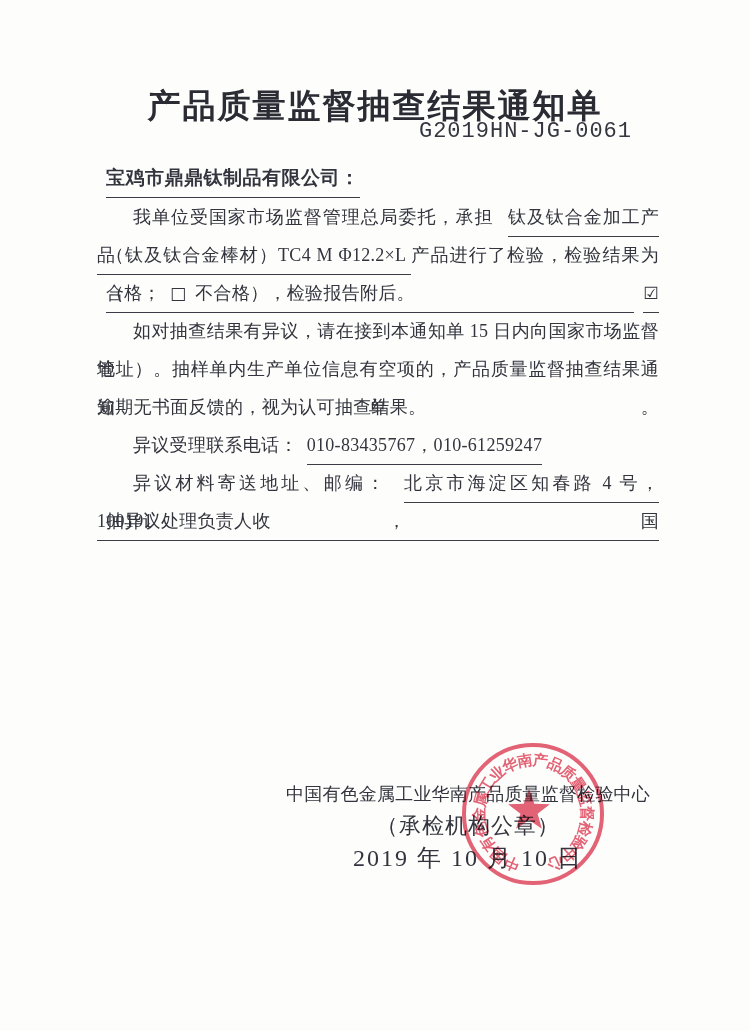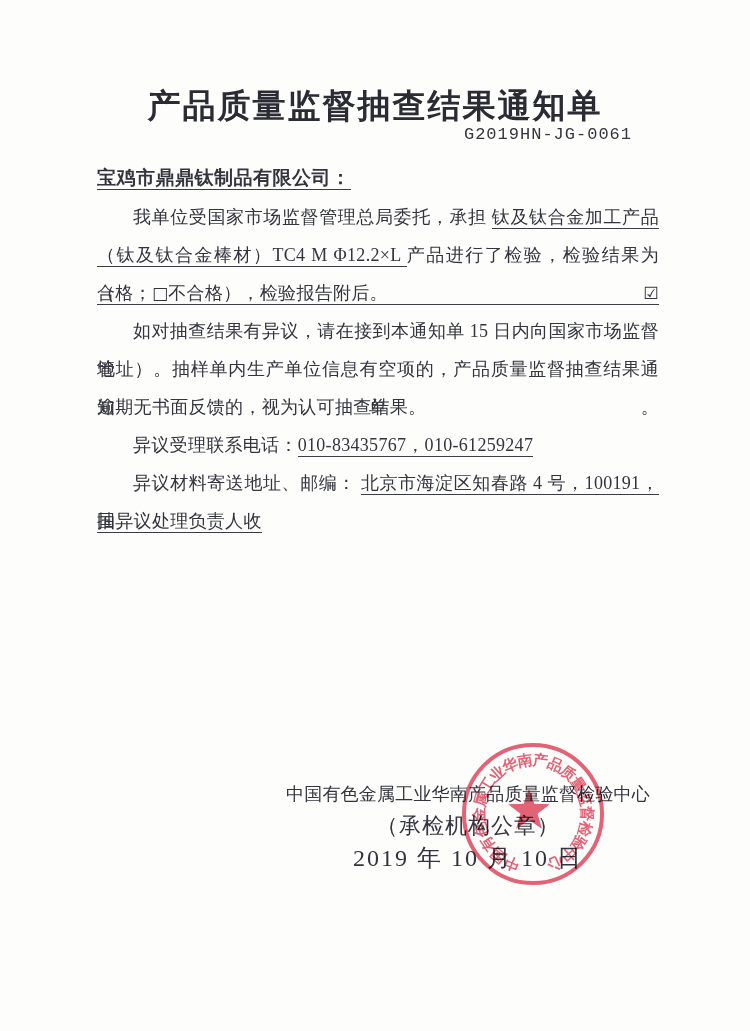--- a/index.html
+++ b/index.html
@@ -13,22 +13,22 @@
     color:#33343d;
     overflow:hidden;
   }
   .doc-title {
     position:absolute; top:84px; left:0; right:0;
     text-align:center;
     font-size:33px; font-weight:700; letter-spacing:2px;
     color:#2a2b33;
   }
   .doc-number {
-    position:absolute; top:125px; right:118px;
-    font-size:17px; letter-spacing:1px;
+    position:absolute; top:119px; right:118px;
+    font-size:22px; letter-spacing:1px;
     font-family:"Liberation Mono","DejaVu Sans Mono",monospace;
     color:#34353e;
   }
   .addressee {
     position:absolute; top:164px; left:97px;
     font-size:19px; font-weight:600; line-height:28px;
     letter-spacing:0.5px;
   }
   .body-lines {
     position:absolute; top:198px; left:97px; width:562px;
@@ -36,21 +36,21 @@
   }
   .line {
     height:38px; line-height:38px;
     letter-spacing:0.3px;
   }
   .line.fill {
     text-align:justify;
     text-align-last:justify;
     text-justify:inter-character;
   }
-  .u { border-bottom:1.6px solid #3b3c46; padding-bottom:1px; }
+  .u { border-bottom:1.6px solid #3b3c46; padding-bottom:9px;margin-left:9px; }
   .cb { font-family:"DejaVu Sans",sans-serif; font-size:17px; }
   .signature {
     position:absolute; top:778px; left:268px; width:400px;
     text-align:center;
   }
   .sig-org  { font-size:18px; line-height:32px; letter-spacing:0.2px; }
   .sig-note { font-size:22px; line-height:32px; letter-spacing:1px; }
   .sig-date { font-size:24px; line-height:32px; letter-spacing:2px; }
   .stamp {
     position:absolute; left:459px; top:740px;

